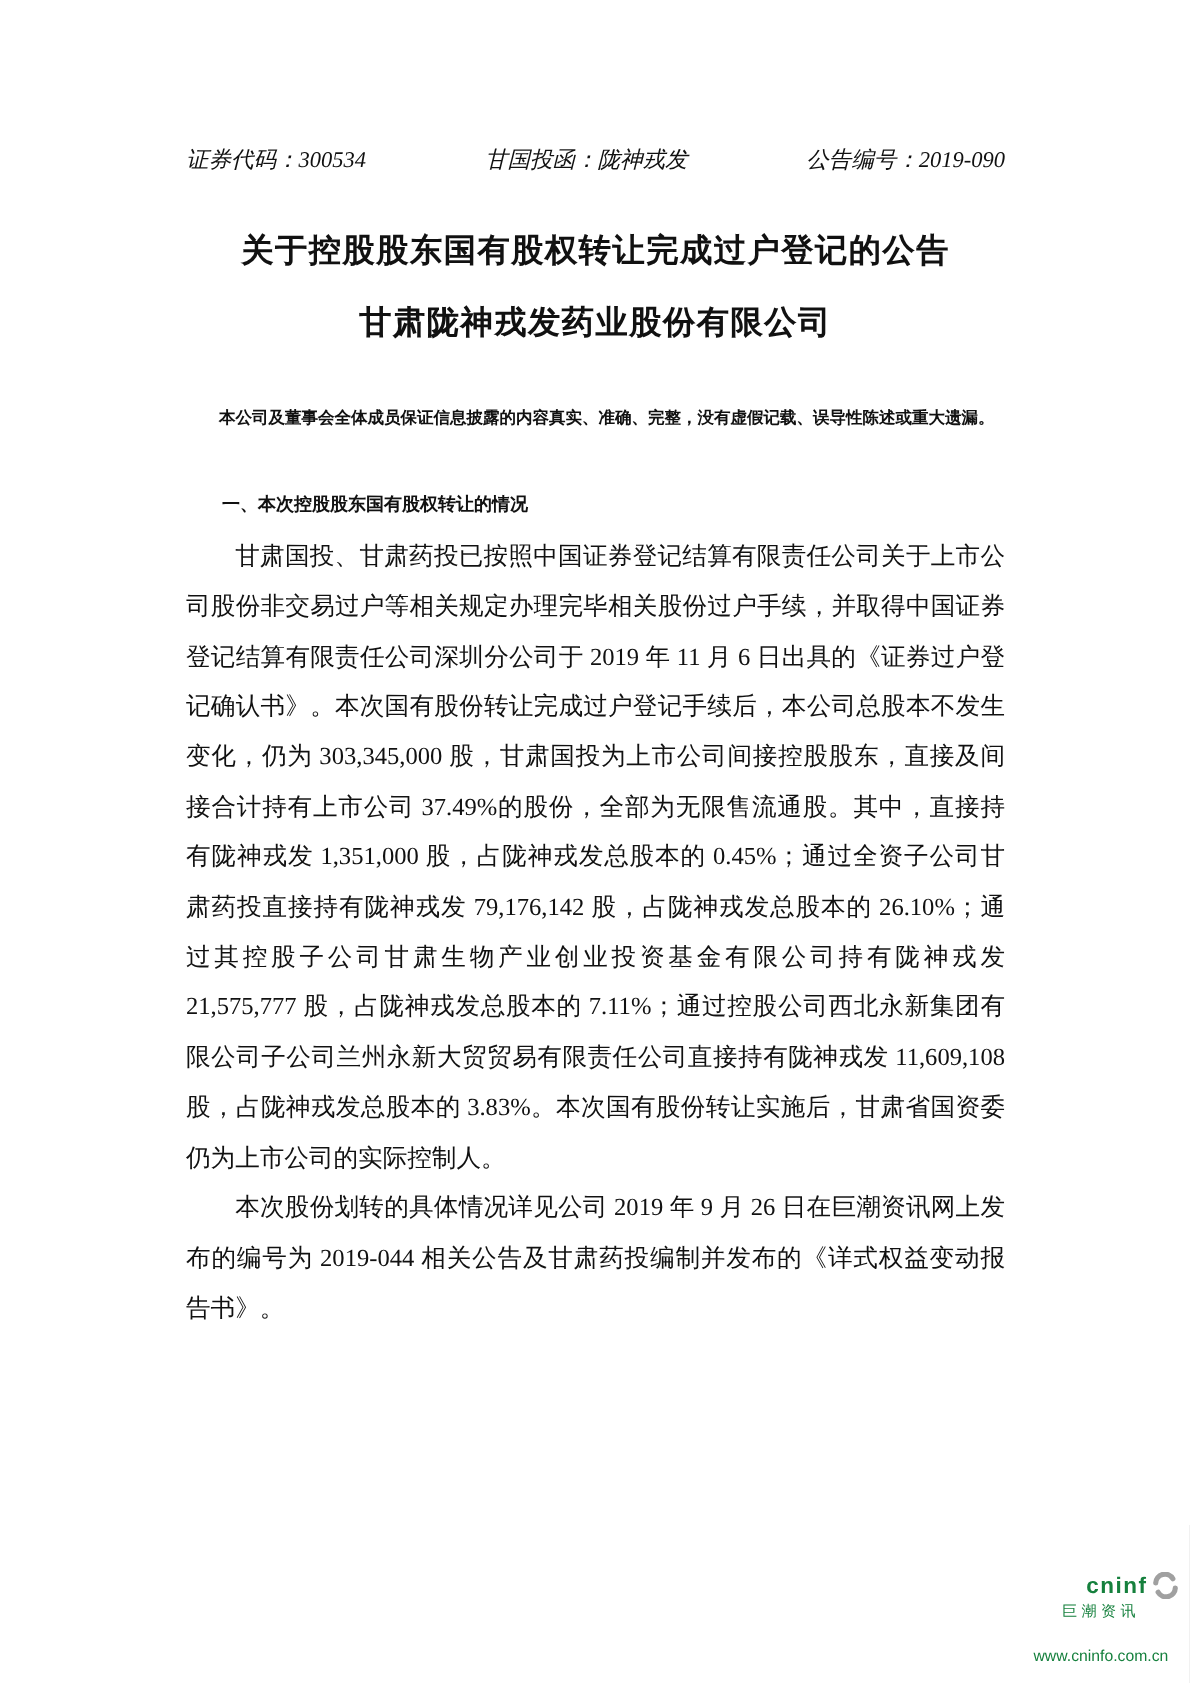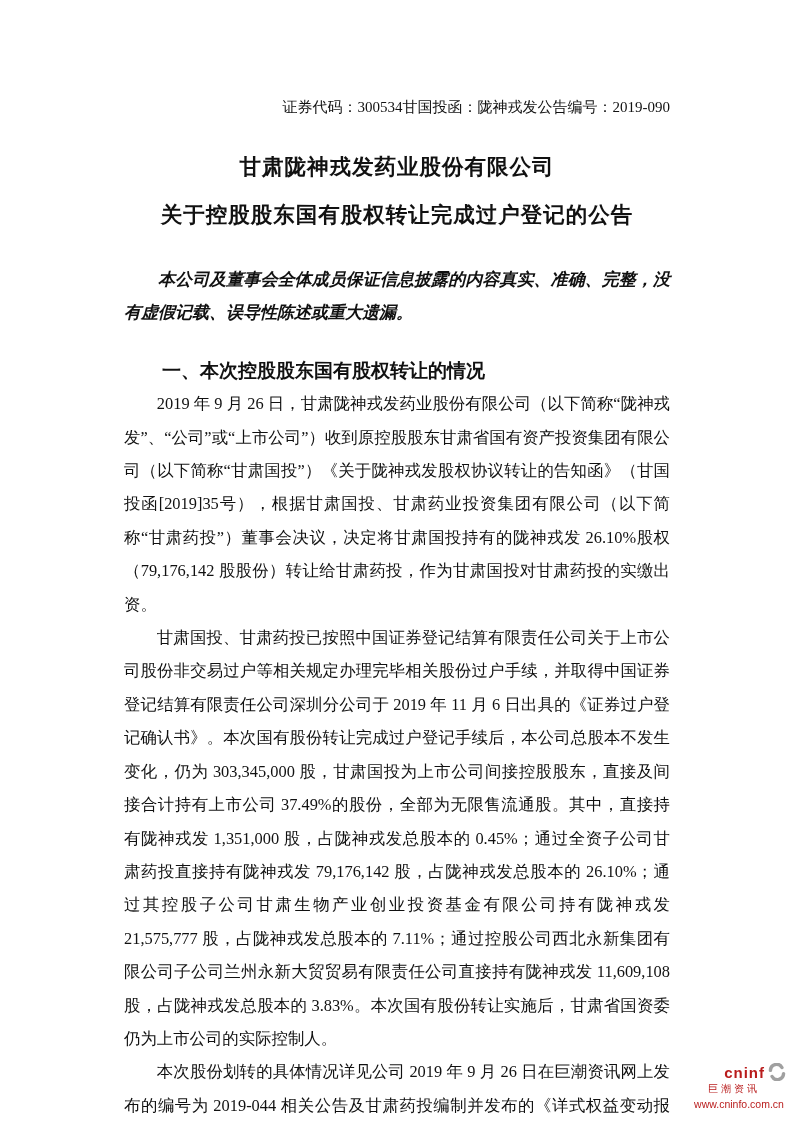--- a/index.html
+++ b/index.html
@@ -14,64 +14,64 @@
     color: #111111;
   }
   .content {
     position: absolute;
     left: 124px;
     top: 97px;
     width: 546px;
   }
   .doc-header {
     display: flex;
-    justify-content: flex-end;
+    justify-content: space-between;
     font-size: 15px;
     line-height: 20px;
     white-space: nowrap;
+    font-style: italic;
   }
   .titles { margin-top: 35px; }
   .title-line {
     margin: 0 0 17px 0;
     font-size: 21.5px;
     font-weight: 700;
     line-height: 31px;
     text-align: center;
     letter-spacing: 1px;
   }
   .disclaimer {
     margin: 32px 0 0 0;
-    font-size: 17px;
+    font-size: 11px;
     font-weight: 700;
     line-height: 33.4px;
     text-indent: 2em;
     text-align: justify;
-    font-style: italic;
   }
   .section-heading {
     margin: 24px 0 0 0;
-    font-size: 19px;
+    font-size: 12px;
     font-weight: 700;
     line-height: 33.4px;
     text-indent: 2em;
   }
   .body-para {
     margin: 0;
     font-size: 16.4px;
     line-height: 33.4px;
     text-indent: 2em;
     text-align: justify;
   }
   .watermark {
     position: absolute;
     right: 4px;
     bottom: 12px;
     width: 100px;
     font-family: "Liberation Sans", "DejaVu Sans", sans-serif;
-    color: #b91c1c;
+    color: #15803d;
     user-select: none;
   }
   .wm-row {
     display: flex;
     align-items: center;
     justify-content: flex-end;
     gap: 2px;
     padding-right: 2px;
   }
   .wm-brand {
@@ -82,47 +82,46 @@
   .wm-logo { display: block; }
   .wm-cn {
     text-align: center;
     font-size: 10px;
     letter-spacing: 3px;
     padding-right: 10px;
     margin-top: 1px;
   }
   .wm-url {
     font-size: 10.5px;
-    text-align: center;
-    margin-top: 2px;
+    text-align: left;
+    margin-top: 17px;
     white-space: nowrap;
   }
 </style>
 </head>
 <body>
 
 <div class="page">
   <div class="content">
 
     <div class="doc-header">
       <span>证券代码：300534</span>
       <span>甘国投函：陇神戎发</span>
       <span>公告编号：2019-090</span>
     </div>
 
     <div class="titles">
+      <h1 class="title-line">关于控股股东国有股权转让完成过户登记的公告</h1>
       <h1 class="title-line">甘肃陇神戎发药业股份有限公司</h1>
-      <h1 class="title-line">关于控股股东国有股权转让完成过户登记的公告</h1>
     </div>
 
     <p class="disclaimer">本公司及董事会全体成员保证信息披露的内容真实、准确、完整，没有虚假记载、误导性陈述或重大遗漏。</p>
 
     <h2 class="section-heading">一、本次控股股东国有股权转让的情况</h2>
 
-    <p class="body-para">2019 年 9 月 26 日，甘肃陇神戎发药业股份有限公司（以下简称“陇神戎发”、“公司”或“上市公司”）收到原控股股东甘肃省国有资产投资集团有限公司（以下简称“甘肃国投”）《关于陇神戎发股权协议转让的告知函》（甘国投函[2019]35号），根据甘肃国投、甘肃药业投资集团有限公司（以下简称“甘肃药投”）董事会决议，决定将甘肃国投持有的陇神戎发 26.10%股权（79,176,142 股股份）转让给甘肃药投，作为甘肃国投对甘肃药投的实缴出资。</p>
     <p class="body-para">甘肃国投、甘肃药投已按照中国证券登记结算有限责任公司关于上市公司股份非交易过户等相关规定办理完毕相关股份过户手续，并取得中国证券登记结算有限责任公司深圳分公司于 2019 年 11 月 6 日出具的《证券过户登记确认书》。本次国有股份转让完成过户登记手续后，本公司总股本不发生变化，仍为 303,345,000 股，甘肃国投为上市公司间接控股股东，直接及间接合计持有上市公司 37.49%的股份，全部为无限售流通股。其中，直接持有陇神戎发 1,351,000 股，占陇神戎发总股本的 0.45%；通过全资子公司甘肃药投直接持有陇神戎发 79,176,142 股，占陇神戎发总股本的 26.10%；通过其控股子公司甘肃生物产业创业投资基金有限公司持有陇神戎发 21,575,777 股，占陇神戎发总股本的 7.11%；通过控股公司西北永新集团有限公司子公司兰州永新大贸贸易有限责任公司直接持有陇神戎发 11,609,108 股，占陇神戎发总股本的 3.83%。本次国有股份转让实施后，甘肃省国资委仍为上市公司的实际控制人。</p>
     <p class="body-para">本次股份划转的具体情况详见公司 2019 年 9 月 26 日在巨潮资讯网上发布的编号为 2019-044 相关公告及甘肃药投编制并发布的《详式权益变动报告书》。</p>
 
   </div>
 
   <div class="watermark">
     <div class="wm-row">
       <span class="wm-brand">cninf</span>
       <svg class="wm-logo" width="20" height="18" viewBox="0 0 24 22" aria-hidden="true">
         <path d="M4 9 A 7.5 7.5 0 0 1 18 5.5" stroke="#a0a0a0" stroke-width="4.2" stroke-linecap="round" fill="none"></path>

